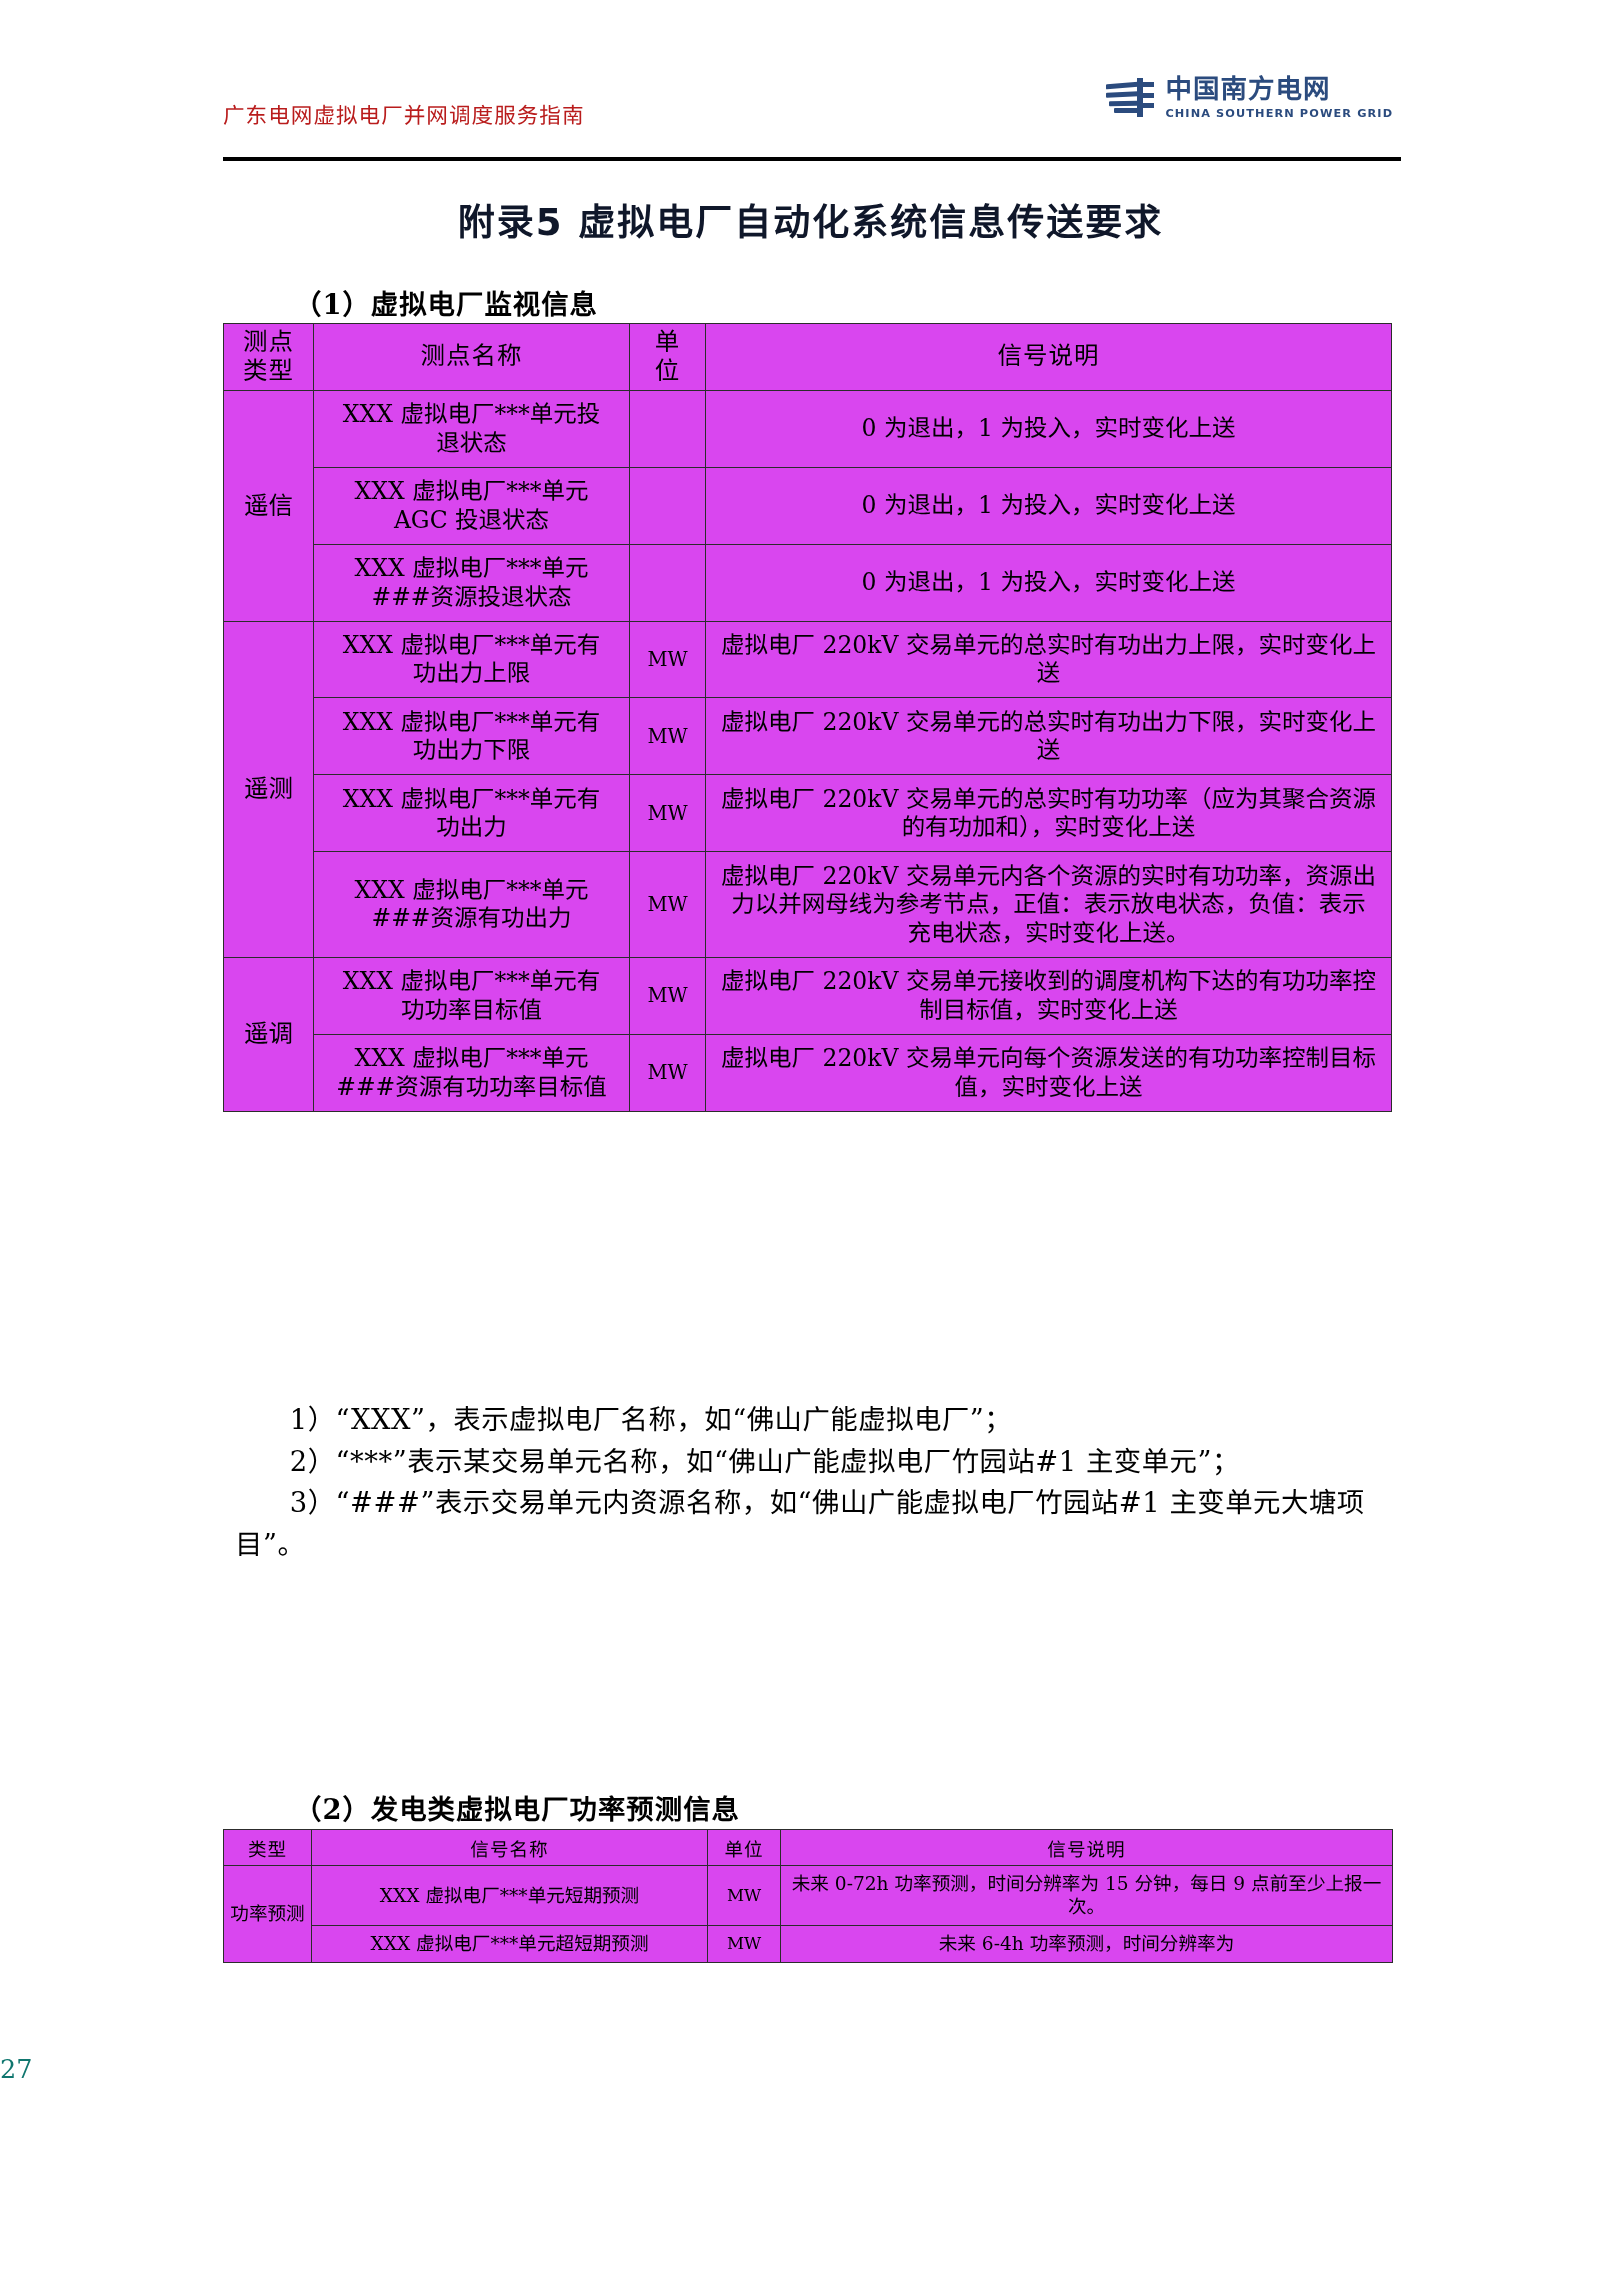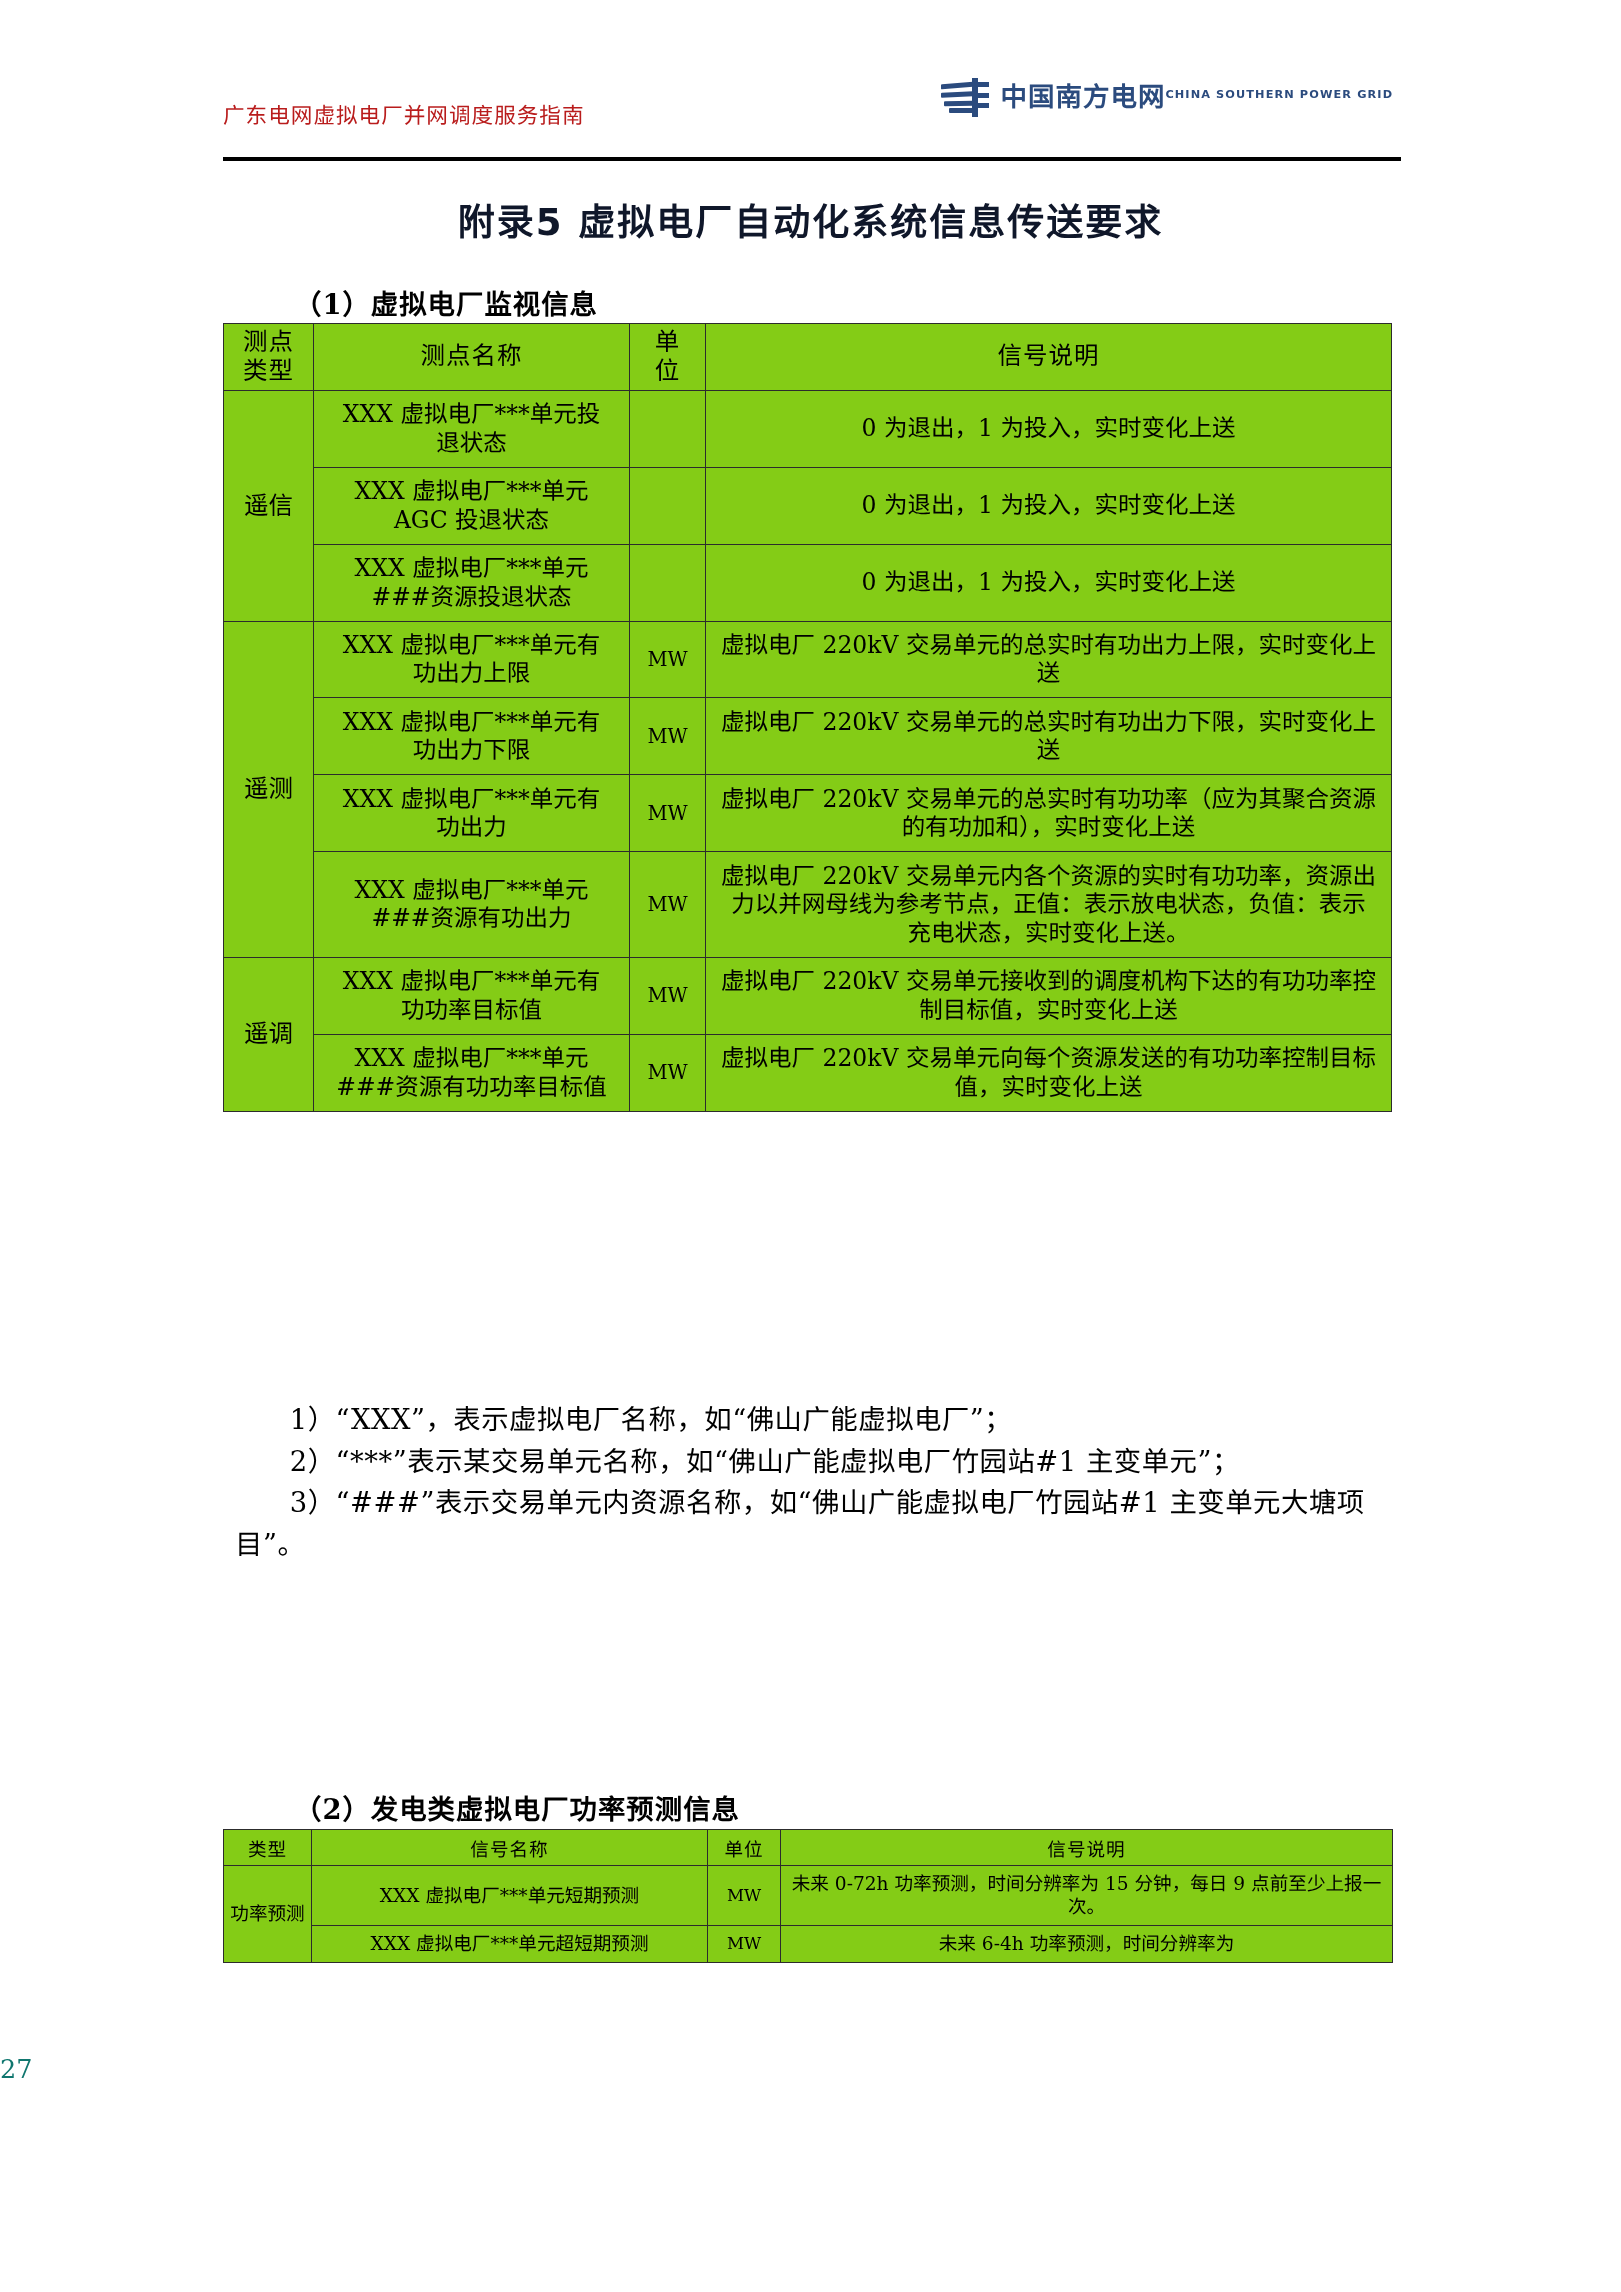--- a/index.html
+++ b/index.html
@@ -68,21 +68,21 @@
   .logo-mark .b4 { left: 9.8px; top: 32px; width: 26.5px; }
   .logo-mark .stem {
     position: absolute;
     left: 32px; top: 2px;
     width: 5.9px; height: 39px;
     background: #2b4b7e;
   }
   .logo-mark .t1 { position:absolute; left: 37px; top: 5.9px;  width: 12.7px; height: 4.9px; background:#2b4b7e;}
   .logo-mark .t2 { position:absolute; left: 37px; top: 16.7px; width: 12.7px; height: 4.9px; background:#2b4b7e;}
   .logo-mark .t3 { position:absolute; left: 37px; top: 27.4px; width: 12.7px; height: 4.9px; background:#2b4b7e;}
-  .logo-words { display: flex; line-height: 1; }
+  .logo-words { display: flex; flex-direction: column; line-height: 1; }
   .logo-cn {
     font-family: "DejaVu Sans", "Liberation Sans", sans-serif;
     font-size: 26.5px;
     font-weight: bold;
     color: #2b4b7e;
     letter-spacing: 1px;
   }
   .logo-en {
     font-family: "DejaVu Sans", "Liberation Sans", sans-serif;
     font-size: 11.3px;
@@ -124,21 +124,21 @@
     font-weight: bold;
   }
   #cap1 { left: 294px; top: 282px; }
   #cap2 { left: 294px; top: 1787px; }
 
   
   table.doc-table {
     position: absolute;
     border-collapse: collapse;
     table-layout: fixed;
-    background: #84cc16;
+    background: #d946ef;
   }
   table.doc-table td,
   table.doc-table th {
     border: 1.6px solid #2c2c2c;
     padding: 3.9px 5.9px;
     text-align: center;
     vertical-align: middle;
     color: #000;
     font-weight: normal;
   }

